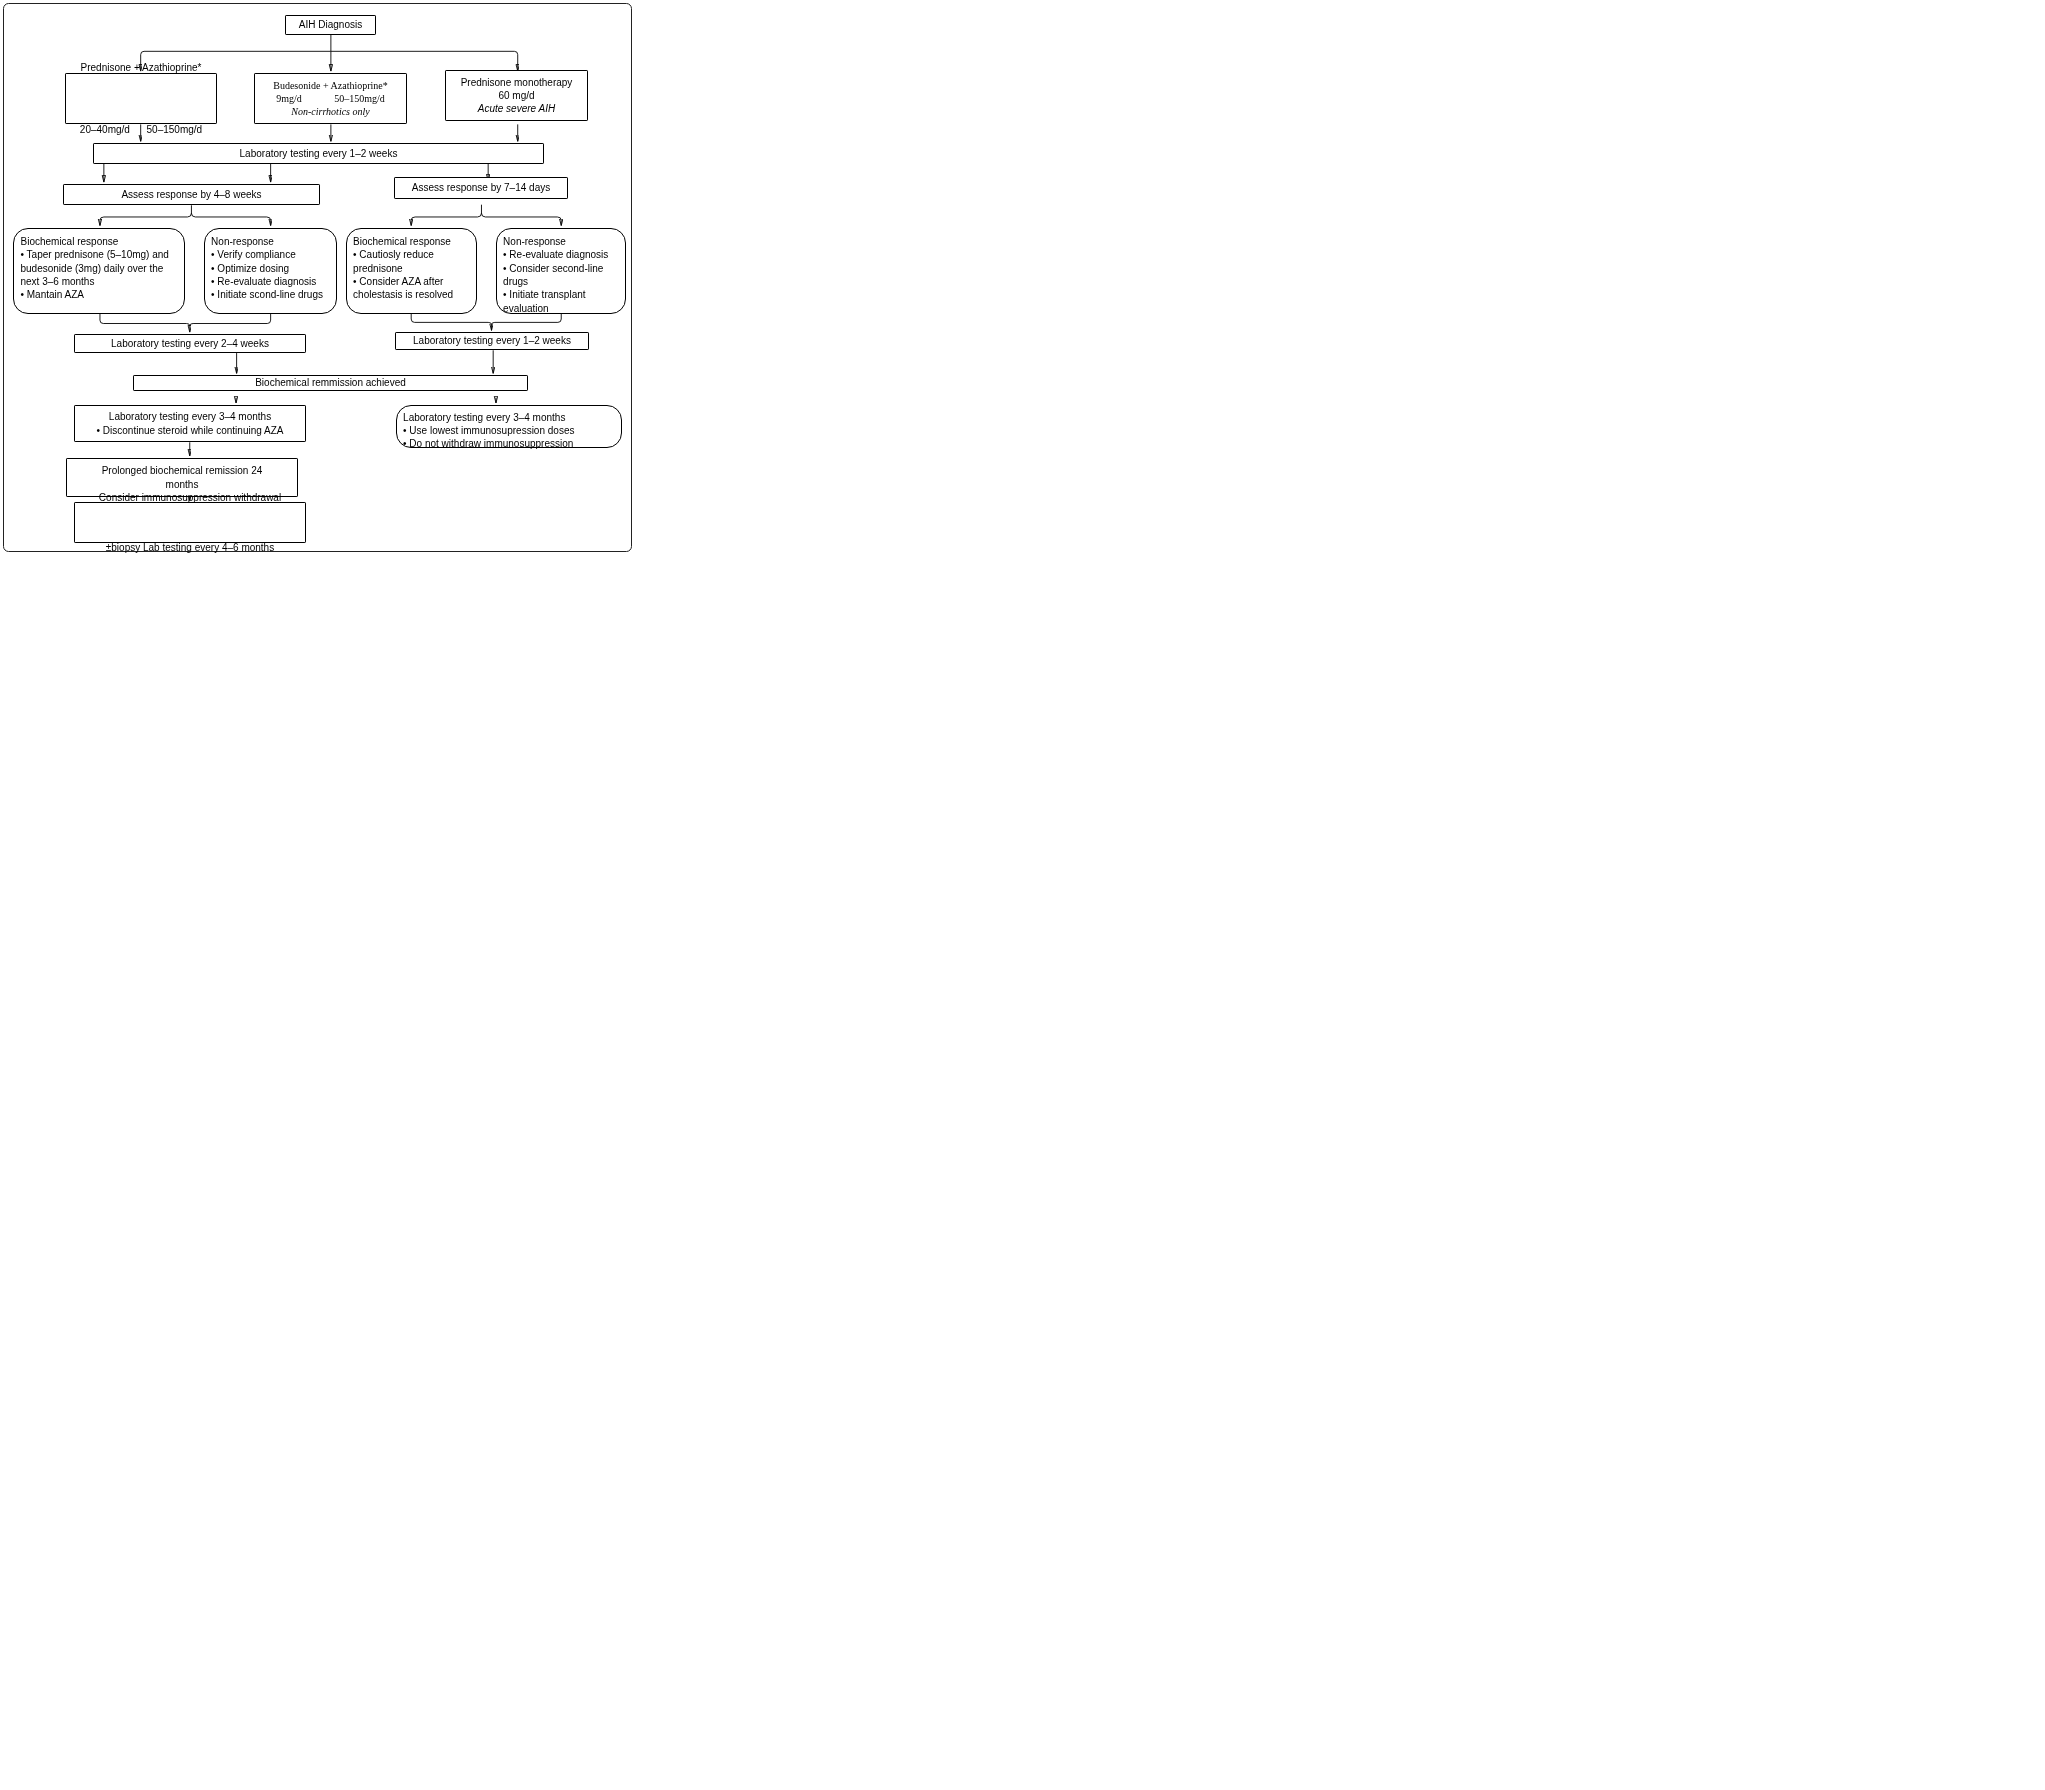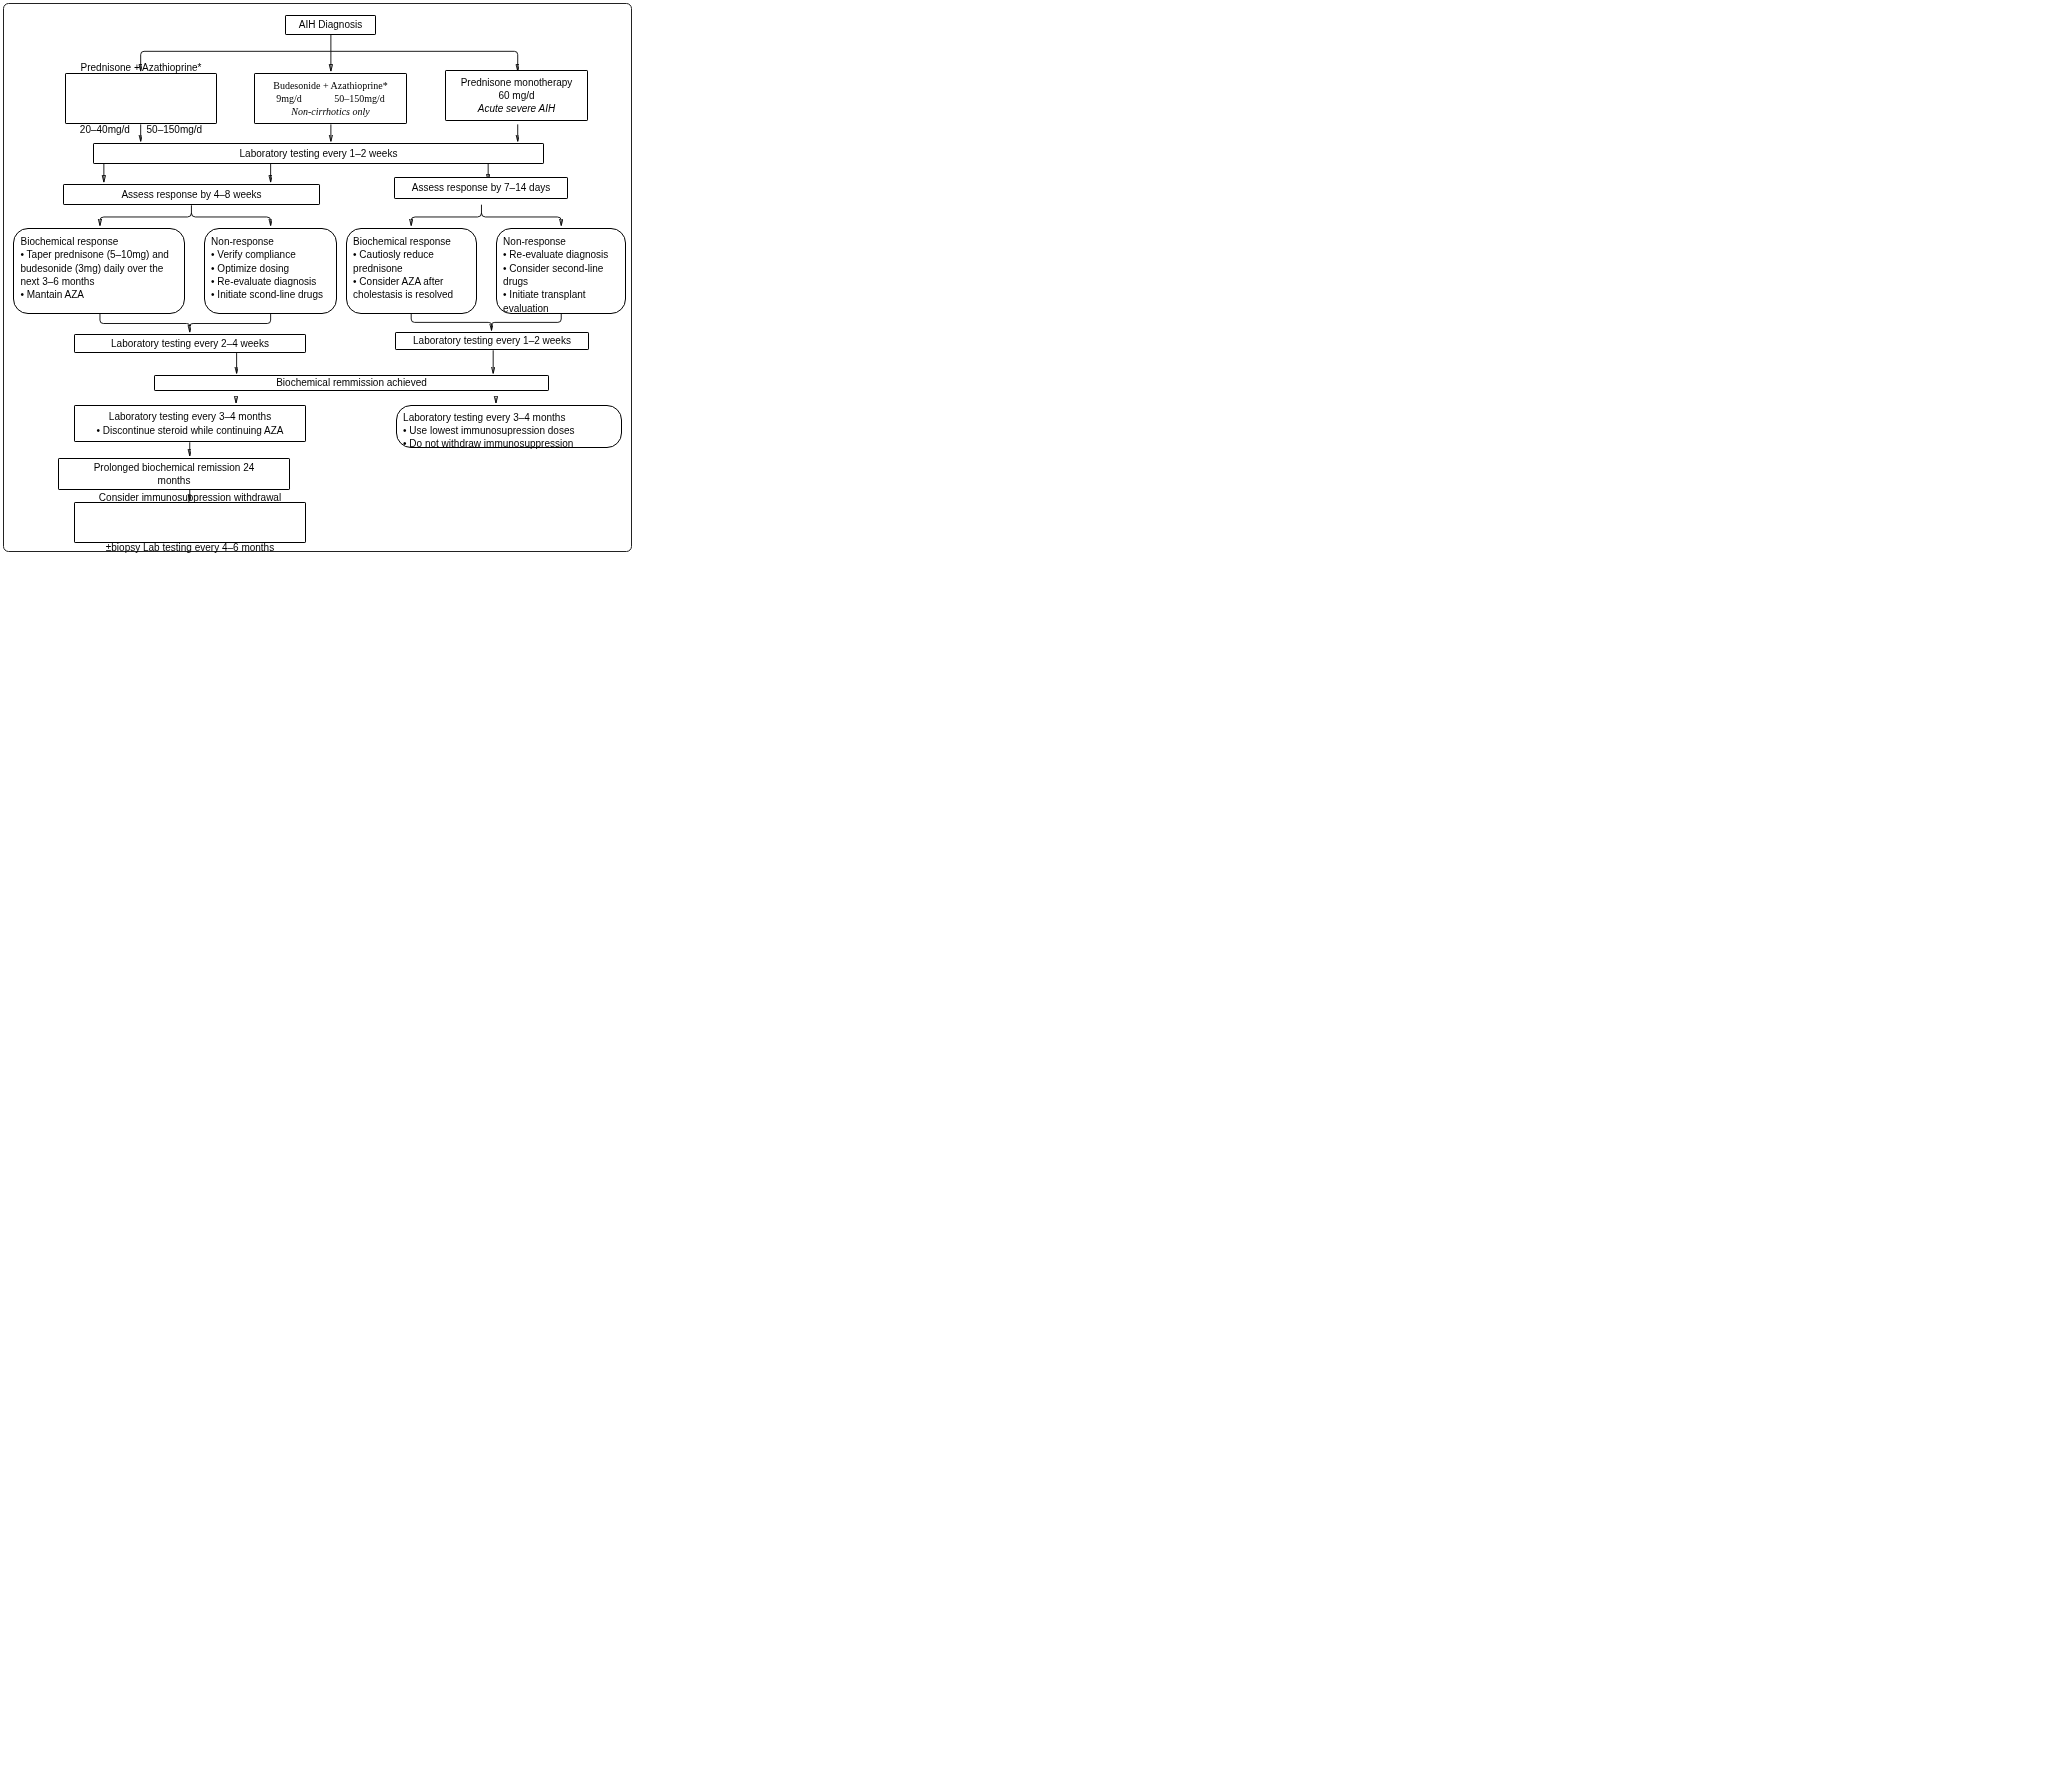--- a/index.html
+++ b/index.html
@@ -126,36 +126,36 @@
   </div>
 
   <div class="node center" style="left:74px;top:334px;width:232px;height:19px;">
     <div class="nline">Laboratory testing every 2–4 weeks</div>
   </div>
 
   <div class="node center" style="left:395px;top:332px;width:194px;height:18px;">
     <div class="nline">Laboratory testing every 1–2 weeks</div>
   </div>
 
-  <div class="node center" style="left:154px;top:375px;width:395px;height:16px;">
+  <div class="node center" style="left:133px;top:375px;width:395px;height:16px;">
     <div class="nline">Biochemical remmission achieved</div>
   </div>
 
   <div class="node center" style="left:74px;top:405px;width:232px;height:37px;">
     <div class="nline">Laboratory testing every 3–4 months</div>
     <div class="nline">• Discontinue steroid while continuing AZA</div>
   </div>
 
   <div class="node bullets" style="left:396px;top:405px;width:226px;height:43px;padding-top:4.5px;">
     <div class="nline">Laboratory testing every 3–4 months</div>
     <div class="nline">• Use lowest immunosupression doses</div>
     <div class="nline">• Do not withdraw immunosuppression</div>
   </div>
 
-  <div class="node center" style="left:58px;top:458px;width:232px;height:32px;">
+  <div class="node center" style="left:66px;top:458px;width:232px;height:39px;">
     <div class="nline">Prolonged biochemical remission 24</div>
     <div class="nline">months</div>
   </div>
 
   <div class="node center" style="left:74px;top:502px;width:232px;height:41px;gap:36px;">
     <div class="nline">Consider immunosuppression withdrawal</div>
     <div class="nline">±biopsy Lab testing every 4–6 months</div>
   </div>
 
 </div>

